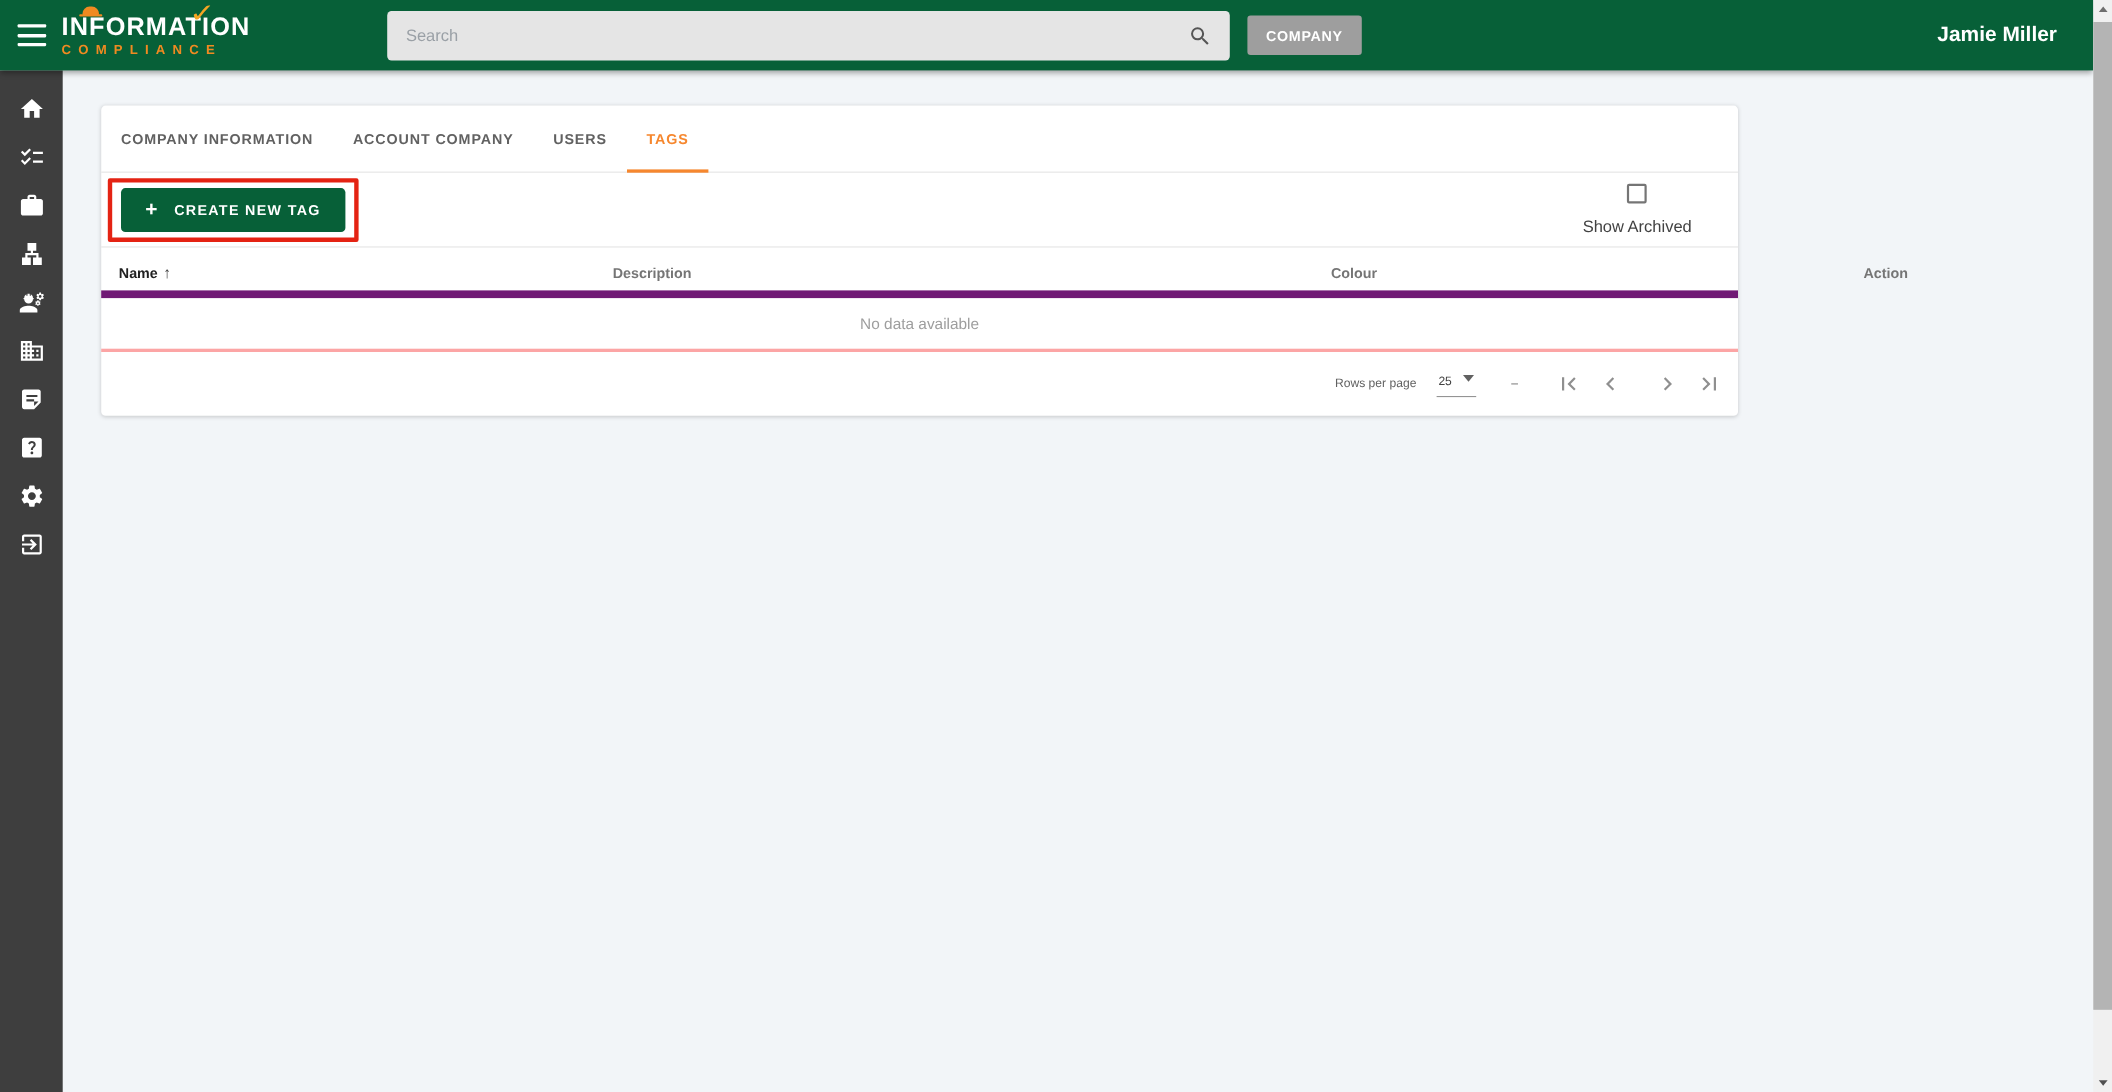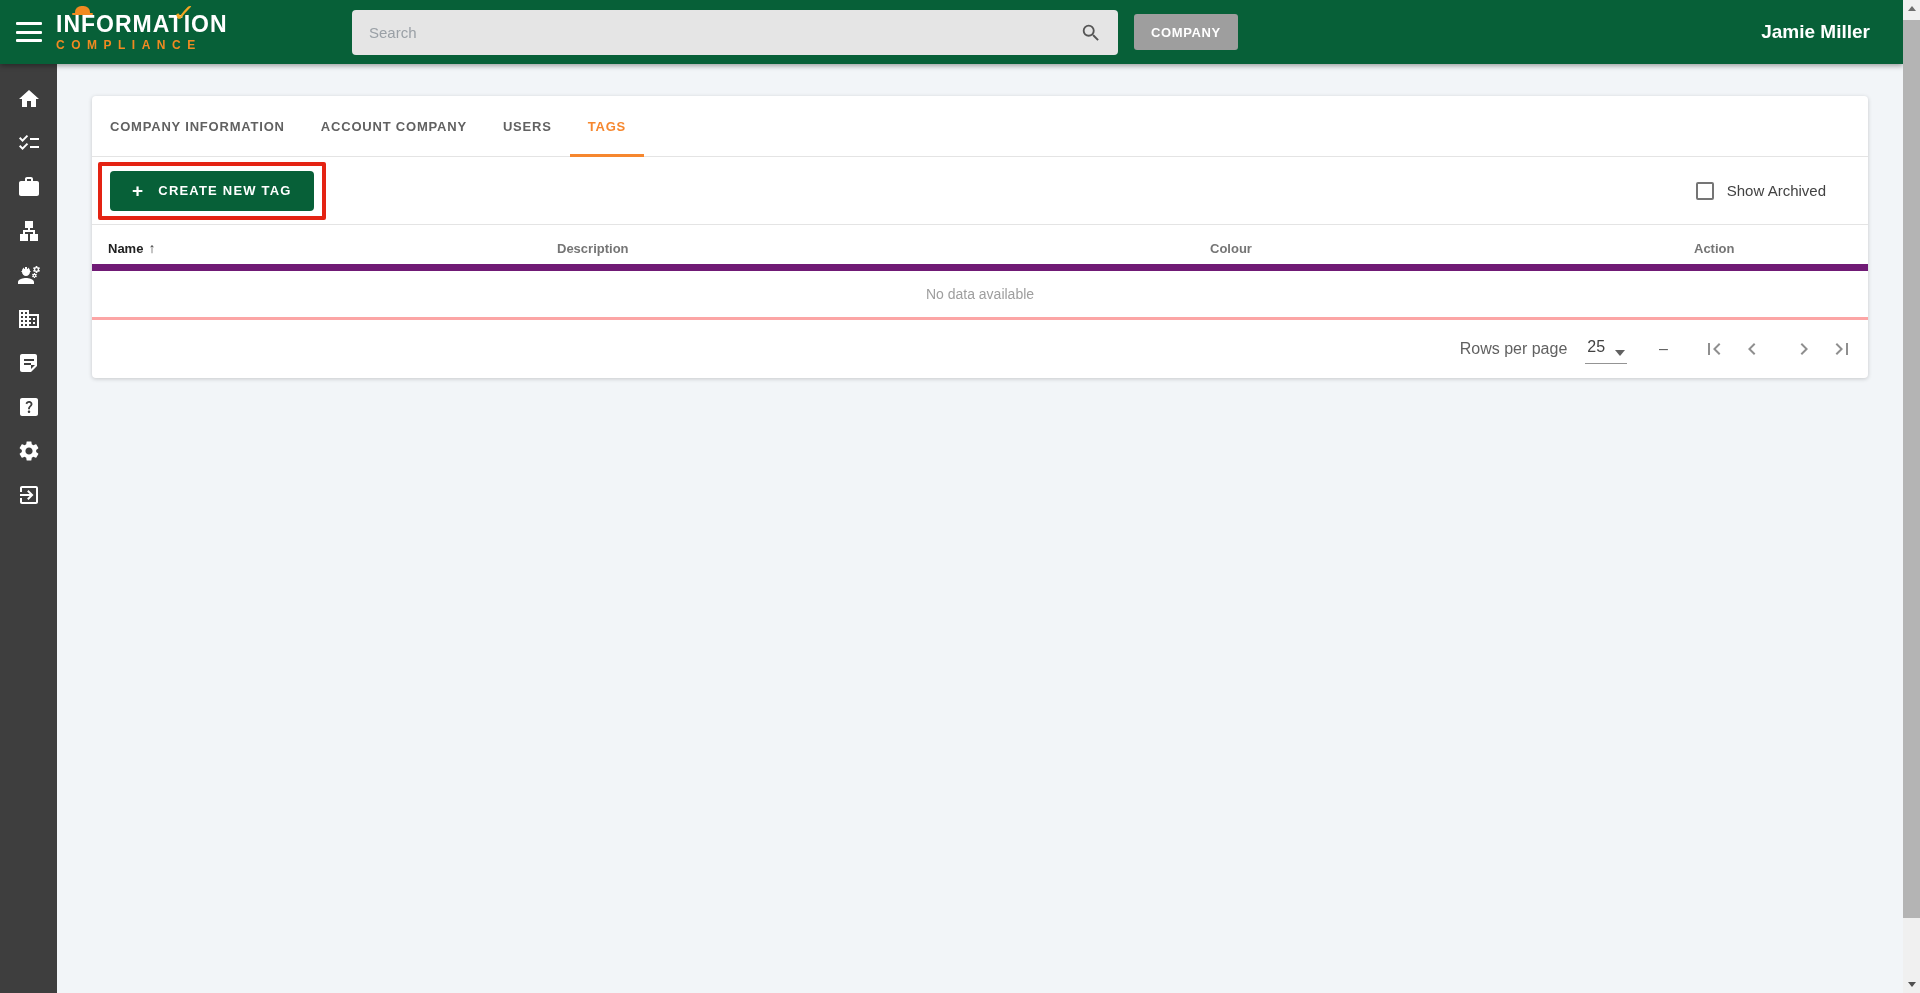--- a/index.html
+++ b/index.html
@@ -39,57 +39,57 @@
 
   
   .sidebar { position:absolute; left:0; top:64px; width:57px; height:929px;
     background:#3E3E3E; z-index:10; padding-top:13px; }
   .side-item { width:57px; height:44px; display:flex; align-items:center; justify-content:center;
     cursor:pointer; }
   .side-item svg { width:24px; height:24px; fill:#fff; }
 
   
   .main { position:absolute; left:57px; top:64px; width:1846px; height:929px; background:#F2F5F8; }
-  .card { position:absolute; left:35px; top:32px; width:1776px; height:282px; background:#fff;
+  .card { position:absolute; left:35px; top:32px; width:1488px; height:282px; background:#fff;
     border-radius:4px; box-shadow:0 1px 4px rgba(0,0,0,.18); }
 
   
   .tabs { height:61px; display:flex; align-items:stretch; border-bottom:1px solid #E4E4E4; }
   .tab { display:flex; align-items:center; padding:0 18px; font-size:13px; font-weight:bold;
     letter-spacing:.8px; color:#616161; cursor:pointer; position:relative; }
   .tab.active { color:#F6872E; }
   .tab.active::after { content:""; position:absolute; left:0; right:0; bottom:-1px; height:3px;
     background:#F6872E; }
 
   
   .toolbar { height:68px; display:flex; align-items:center; justify-content:space-between;
     padding:0 20px 0 6px; border-bottom:1px solid #E4E4E4; }
   .annotation { border:4px solid #E42313; padding:5px 8px; border-radius:2px; }
   .create-btn { background:#076038; color:#fff; border:none; border-radius:4px; height:40px;
     padding:0 22px; font-size:13px; font-weight:bold; letter-spacing:1.2px; cursor:pointer;
     display:flex; align-items:center; gap:14px; font-family:inherit; }
   .plus { font-size:19px; font-weight:bold; line-height:1; }
-  .archived { display:flex; align-items:center; gap:13px; margin-right:22px; cursor:pointer; }
+  .archived { display:flex; align-items:center; gap:13px; margin-right:22px; cursor:pointer;flex-direction:column; }
   .checkbox { width:18px; height:18px; border:2px solid #757575; border-radius:2px; background:#fff; }
   .archived-label { font-size:15px; color:#424242; }
 
   
   .thead { position:relative; height:46px; border-bottom:7px solid #701a75; }
   .th { position:absolute; top:0; height:46px; display:flex; align-items:center;
     font-size:13px; color:#757575; font-weight:bold; cursor:pointer; }
   .th.sorted { color:#212121; }
   .th .arrow { font-size:14px; margin-left:5px; color:#424242; font-weight:normal; }
   .empty-row { height:49px; display:flex; align-items:center; justify-content:center;
     font-size:14px; color:#9E9E9E; border-bottom:3px solid #fca5a5; }
 
   
   .pager { height:57px; display:flex; align-items:center; justify-content:flex-end;
-    padding-right:14px; color:#616161; font-size:16px; }
+    padding-right:14px; color:#616161; font-size:11px; }
   .rpp-label { margin-right:18px; }
-  .rpp-select { display:flex; align-items:flex-end; gap:10px; border-bottom:1px solid #949494;
+  .rpp-select { display:flex; align-items:flex-start; gap:10px; border-bottom:1px solid #949494;
     padding:4px 2px 7px 2px; cursor:pointer; color:#424242; }
   .caret-down { width:0; height:0; border-left:5px solid transparent; border-right:5px solid transparent;
     border-top:6px solid #616161; }
   .range { margin:0 0 0 32px; color:#616161; }
   .nav-icons { display:flex; align-items:center; margin-left:34px; }
   .nav-btn { width:24px; height:24px; display:flex; align-items:center; justify-content:center; cursor:default; }
   .nav-btn svg { width:24px; height:24px; fill:#8F8F8F; }
   .nav-first{ margin-right:14px; } .nav-prev{ margin-right:28px; } .nav-next{ margin-right:14px; }
 
   

